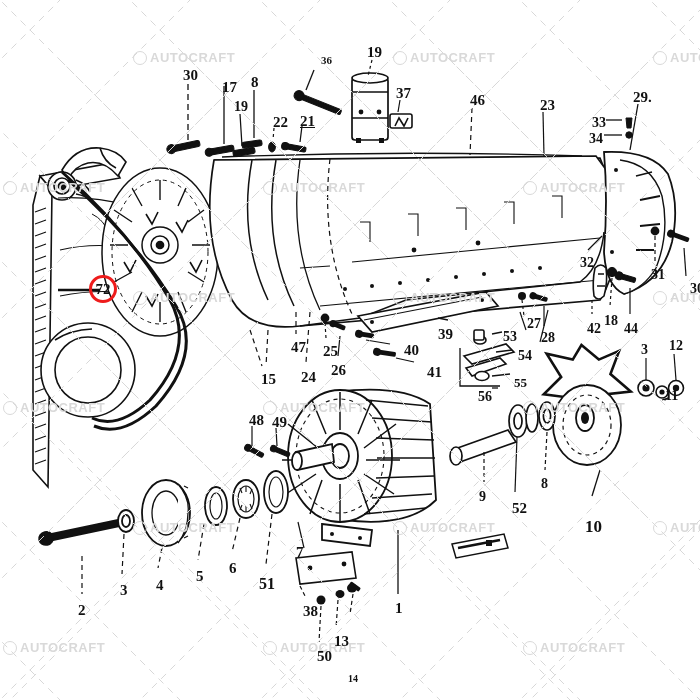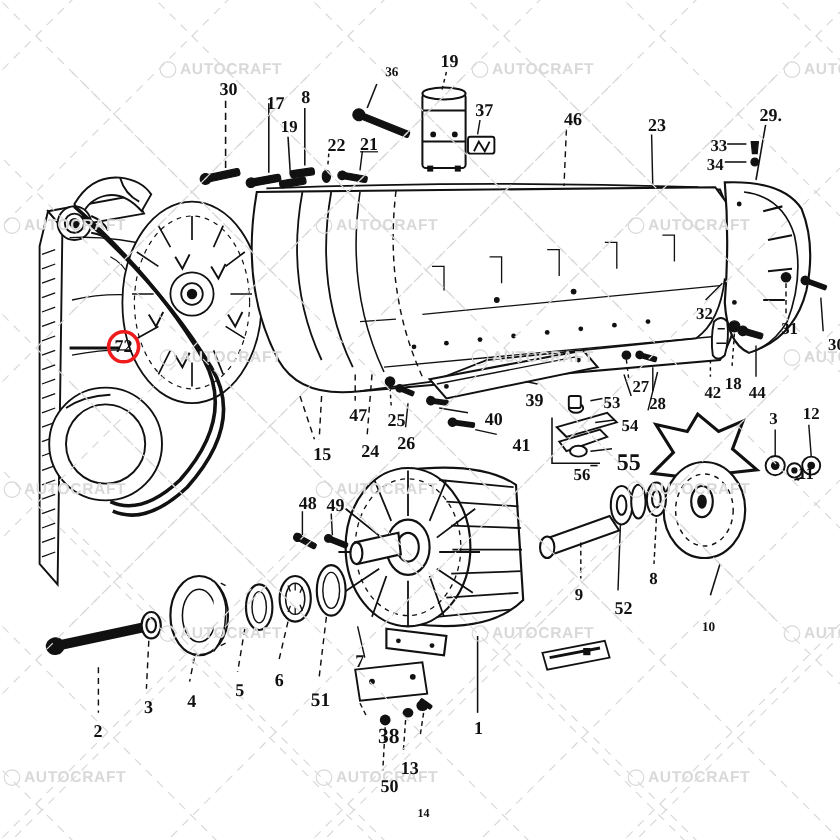--- a/index.html
+++ b/index.html
@@ -592,48 +592,48 @@
       <span class="cal" style="left: 589px; top: 132px; font-size: 14px;">34</span>
       <span class="cal" style="left: 580px; top: 256px; font-size: 14px;">32</span>
       <span class="cal" style="left: 651px; top: 268px; font-size: 14px;">31</span>
       <span class="cal" style="left: 690px; top: 282px; font-size: 14px;">30</span>
       <span class="cal" style="left: 587px; top: 322px; font-size: 14px;">42</span>
       <span class="cal" style="left: 604px; top: 314px; font-size: 14px;">18</span>
       <span class="cal" style="left: 624px; top: 322px; font-size: 14px;">44</span>
       <span class="cal" style="left: 641px; top: 343px; font-size: 14px;">3</span>
       <span class="cal" style="left: 669px; top: 339px; font-size: 14px;">12</span>
       <span class="cal" style="left: 665px; top: 389px; font-size: 14px;">11</span>
-      <span class="cal" style="left: 585px; top: 518px; font-size: 11px;">10</span>
+      <span class="cal" style="left: 585px; top: 518px; font-size: 17px;">10</span>
       <span class="cal" style="left: 541px; top: 477px; font-size: 14px;">8</span>
       <span class="cal" style="left: 512px; top: 501px; font-size: 15px;">52</span>
       <span class="cal" style="left: 479px; top: 490px; font-size: 14px;">9</span>
       <span class="cal" style="left: 503px; top: 330px; font-size: 14px;">53</span>
       <span class="cal" style="left: 518px; top: 349px; font-size: 14px;">54</span>
-      <span class="cal" style="left: 514px; top: 376px; font-size: 20px; text-align: right;">55</span>
+      <span class="cal" style="left: 514px; top: 376px; font-size: 13px; text-align: right;">55</span>
       <span class="cal" style="left: 478px; top: 390px; font-size: 14px;">56</span>
       <span class="cal" style="left: 527px; top: 317px; font-size: 14px;">27</span>
       <span class="cal" style="left: 541px; top: 331px; font-size: 14px;">28</span>
       <span class="cal" style="left: 438px; top: 327px; font-size: 15px;">39</span>
       <span class="cal" style="left: 404px; top: 343px; font-size: 15px;">40</span>
       <span class="cal" style="left: 427px; top: 365px; font-size: 15px;">41</span>
       <span class="cal" style="left: 261px; top: 372px; font-size: 15px;">15</span>
       <span class="cal" style="left: 291px; top: 340px; font-size: 15px;">47</span>
       <span class="cal" style="left: 301px; top: 370px; font-size: 15px;">24</span>
       <span class="cal" style="left: 323px; top: 344px; font-size: 15px;">25</span>
       <span class="cal" style="left: 331px; top: 363px; font-size: 15px;">26</span>
       <span class="cal" style="left: 249px; top: 413px; font-size: 15px;">48</span>
       <span class="cal" style="left: 272px; top: 415px; font-size: 15px;">49</span>
       <span class="cal" style="left: 78px; top: 603px; font-size: 15px;">2</span>
       <span class="cal" style="left: 120px; top: 583px; font-size: 15px;">3</span>
       <span class="cal" style="left: 156px; top: 578px; font-size: 15px;">4</span>
       <span class="cal" style="left: 196px; top: 569px; font-size: 15px;">5</span>
       <span class="cal" style="left: 229px; top: 561px; font-size: 15px;">6</span>
       <span class="cal" style="left: 259px; top: 576px; font-size: 16px;">51</span>
       <span class="cal" style="left: 296px; top: 545px; font-size: 15px;">7</span>
-      <span class="cal" style="left: 315px; top: 604px; font-size: 18px;">38</span>
+      <span class="cal" style="left: 303px; top: 604px; font-size: 15px;">38</span>
       <span class="cal" style="left: 317px; top: 649px; font-size: 15px;">50</span>
       <span class="cal" style="left: 334px; top: 634px; font-size: 15px;">13</span>
       <span class="cal" style="left: 348px; top: 643px; font-size: 10px; margin-top: 31px;">14</span>
       <span class="cal" style="left: 395px; top: 601px; font-size: 15px;">1</span>
     </div>
 
   <div id="hl" style="left: 89px; top: 275px; width: 28px; height: 28px; border: 3px solid rgb(238, 28, 28);">
     <span class="hlnum">72</span>
   </div>
 

